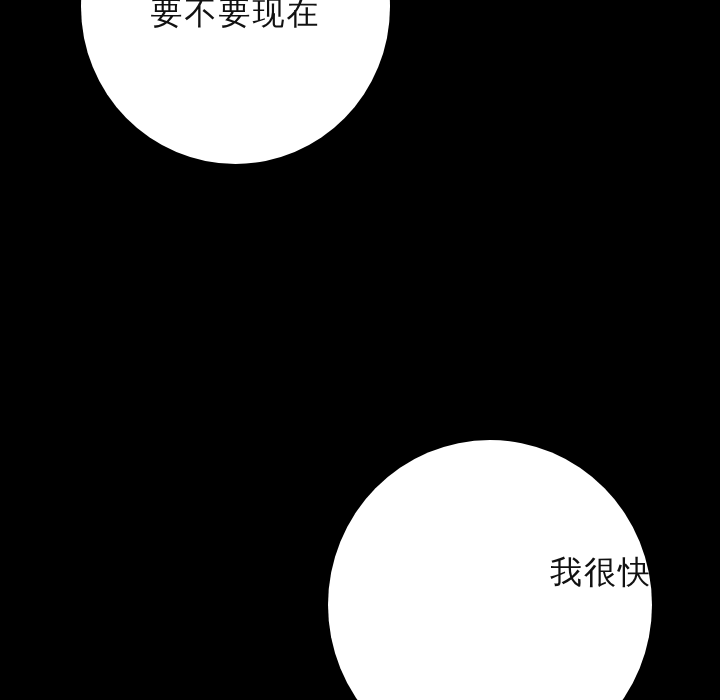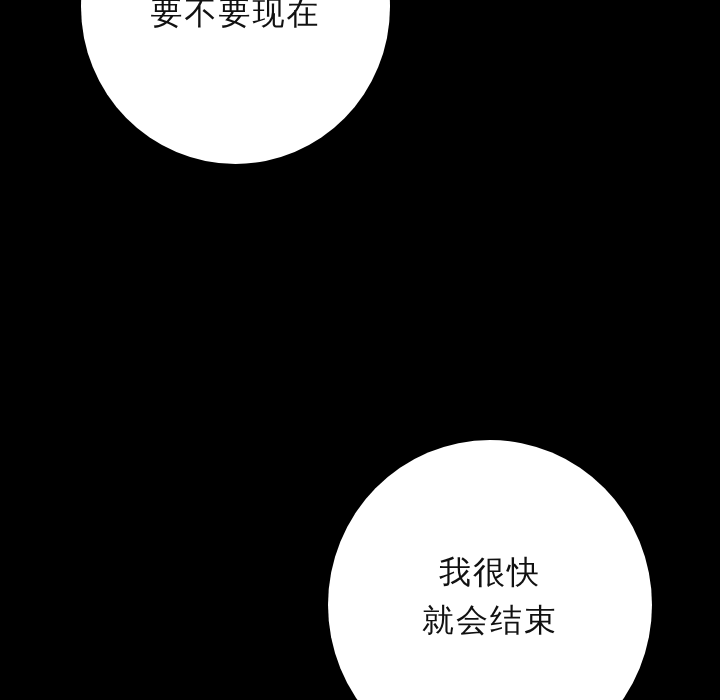--- a/index.html
+++ b/index.html
@@ -53,36 +53,35 @@
       top: 440px;
       width: 324px;
       height: 330px;
       justify-content: flex-start;
     }
     .bubble-bottom .text-block {
       position: absolute;
       top: 108px;
       left: 0;
       width: 100%;
-      text-align: center;
+      text-align: right;
     }
     .bubble-bottom .line {
       display: block;
       height: 48px;
     }
   </style>
 </head>
 <body>
 
 <div class="panel">
   <div class="bubble bubble-top">
     <div class="text-block">
       <span class="line">要不要现在</span>
     </div>
   </div>
 
   <div class="bubble bubble-bottom">
     <div class="text-block">
       <span class="line">我很快</span>
-      <span class="line">就会结束</span>
     </div>
   </div>
 </div>
 
 </body></html>

